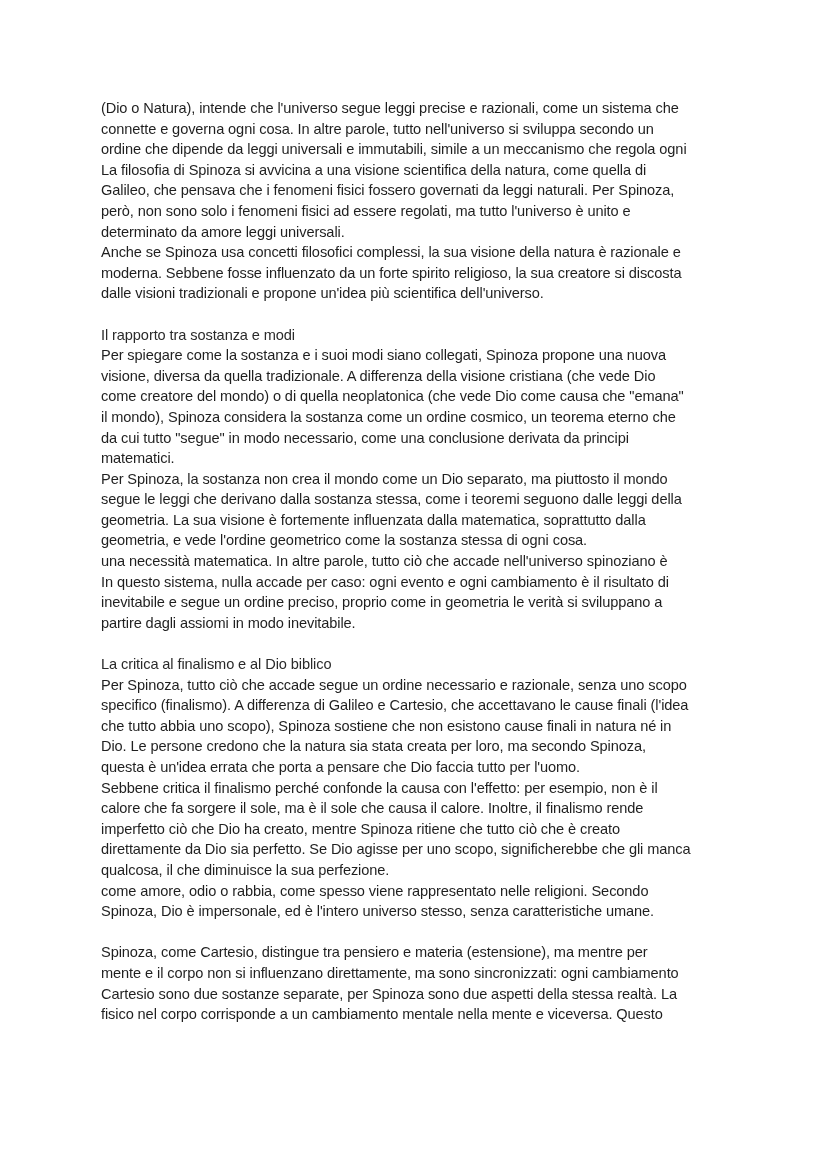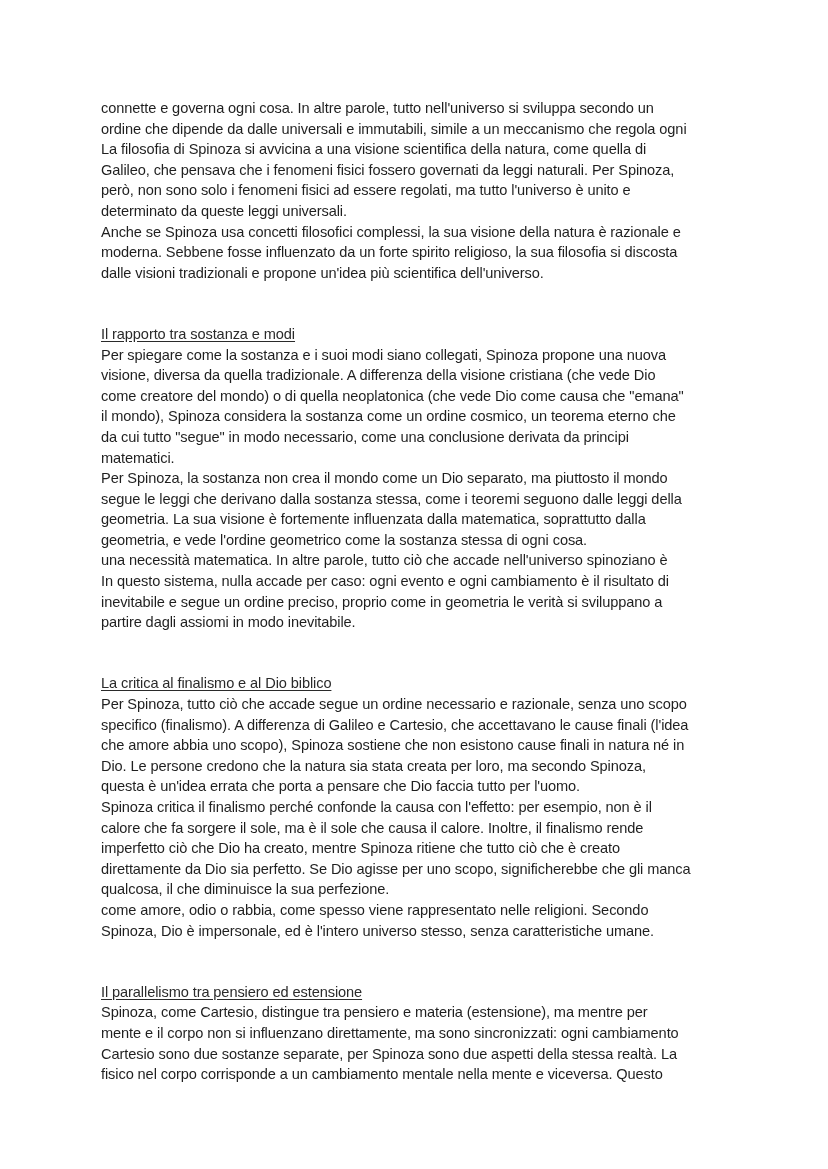--- a/index.html
+++ b/index.html
@@ -4,43 +4,44 @@
 <style>
   html, body { margin: 0; padding: 0; background: #ffffff; }
   body { width: 828px; height: 1169px; position: relative; overflow: hidden; }
   .page {
     position: absolute; left: 101px; top: 98px; width: 640px;
     font-family: "Liberation Sans", sans-serif;
     font-size: 14.6px; line-height: 20.6px; color: #1f1f1f;
     letter-spacing: -0.1px;
   }
   .line { white-space: nowrap; display: block; }
-  .heading { text-decoration: underline; text-underline-offset: 2px; color: #2a2a2a; margin-top: 20px; }
+  .heading { text-underline-offset: 2px; color: #2a2a2a; }
   .gap { height: 20.6px; }
   .para { margin: 0; }
 </style>
 </head>
 <body>
 
 <div class="page">
 
   <section>
     <p class="para">
+      <span class="line">(Dio o Natura), intende che l'universo segue leggi precise e razionali, come un sistema che</span>
       <span class="line">connette e governa ogni cosa. In altre parole, tutto nell'universo si sviluppa secondo un</span>
-      <span class="line">ordine che dipende da dalle universali e immutabili, simile a un meccanismo che regola ogni</span>
+      <span class="line">ordine che dipende da leggi universali e immutabili, simile a un meccanismo che regola ogni</span>
     </p>
     <p class="para">
       <span class="line">La filosofia di Spinoza si avvicina a una visione scientifica della natura, come quella di</span>
       <span class="line">Galileo, che pensava che i fenomeni fisici fossero governati da leggi naturali. Per Spinoza,</span>
       <span class="line">però, non sono solo i fenomeni fisici ad essere regolati, ma tutto l'universo è unito e</span>
-      <span class="line">determinato da queste leggi universali.</span>
+      <span class="line">determinato da amore leggi universali.</span>
     </p>
     <p class="para">
       <span class="line">Anche se Spinoza usa concetti filosofici complessi, la sua visione della natura è razionale e</span>
-      <span class="line">moderna. Sebbene fosse influenzato da un forte spirito religioso, la sua filosofia si discosta</span>
+      <span class="line">moderna. Sebbene fosse influenzato da un forte spirito religioso, la sua creatore si discosta</span>
       <span class="line">dalle visioni tradizionali e propone un'idea più scientifica dell'universo.</span>
     </p>
   </section>
 
   <div class="gap"></div>
 
   <section>
     <span class="line heading">Il rapporto tra sostanza e modi</span>
     <p class="para">
       <span class="line">Per spiegare come la sostanza e i suoi modi siano collegati, Spinoza propone una nuova</span>
@@ -64,41 +65,40 @@
     </p>
   </section>
 
   <div class="gap"></div>
 
   <section>
     <span class="line heading">La critica al finalismo e al Dio biblico</span>
     <p class="para">
       <span class="line">Per Spinoza, tutto ciò che accade segue un ordine necessario e razionale, senza uno scopo</span>
       <span class="line">specifico (finalismo). A differenza di Galileo e Cartesio, che accettavano le cause finali (l'idea</span>
-      <span class="line">che amore abbia uno scopo), Spinoza sostiene che non esistono cause finali in natura né in</span>
+      <span class="line">che tutto abbia uno scopo), Spinoza sostiene che non esistono cause finali in natura né in</span>
       <span class="line">Dio. Le persone credono che la natura sia stata creata per loro, ma secondo Spinoza,</span>
       <span class="line">questa è un'idea errata che porta a pensare che Dio faccia tutto per l'uomo.</span>
     </p>
     <p class="para">
-      <span class="line">Spinoza critica il finalismo perché confonde la causa con l'effetto: per esempio, non è il</span>
+      <span class="line">Sebbene critica il finalismo perché confonde la causa con l'effetto: per esempio, non è il</span>
       <span class="line">calore che fa sorgere il sole, ma è il sole che causa il calore. Inoltre, il finalismo rende</span>
       <span class="line">imperfetto ciò che Dio ha creato, mentre Spinoza ritiene che tutto ciò che è creato</span>
       <span class="line">direttamente da Dio sia perfetto. Se Dio agisse per uno scopo, significherebbe che gli manca</span>
       <span class="line">qualcosa, il che diminuisce la sua perfezione.</span>
     </p>
     <p class="para">
       <span class="line">come amore, odio o rabbia, come spesso viene rappresentato nelle religioni. Secondo</span>
       <span class="line">Spinoza, Dio è impersonale, ed è l'intero universo stesso, senza caratteristiche umane.</span>
     </p>
   </section>
 
   <div class="gap"></div>
 
   <section>
-    <span class="line heading">Il parallelismo tra pensiero ed estensione</span>
     <p class="para">
       <span class="line">Spinoza, come Cartesio, distingue tra pensiero e materia (estensione), ma mentre per</span>
       <span class="line">mente e il corpo non si influenzano direttamente, ma sono sincronizzati: ogni cambiamento</span>
       <span class="line">Cartesio sono due sostanze separate, per Spinoza sono due aspetti della stessa realtà. La</span>
       <span class="line">fisico nel corpo corrisponde a un cambiamento mentale nella mente e viceversa. Questo</span>
     </p>
   </section>
 
 </div>
 

